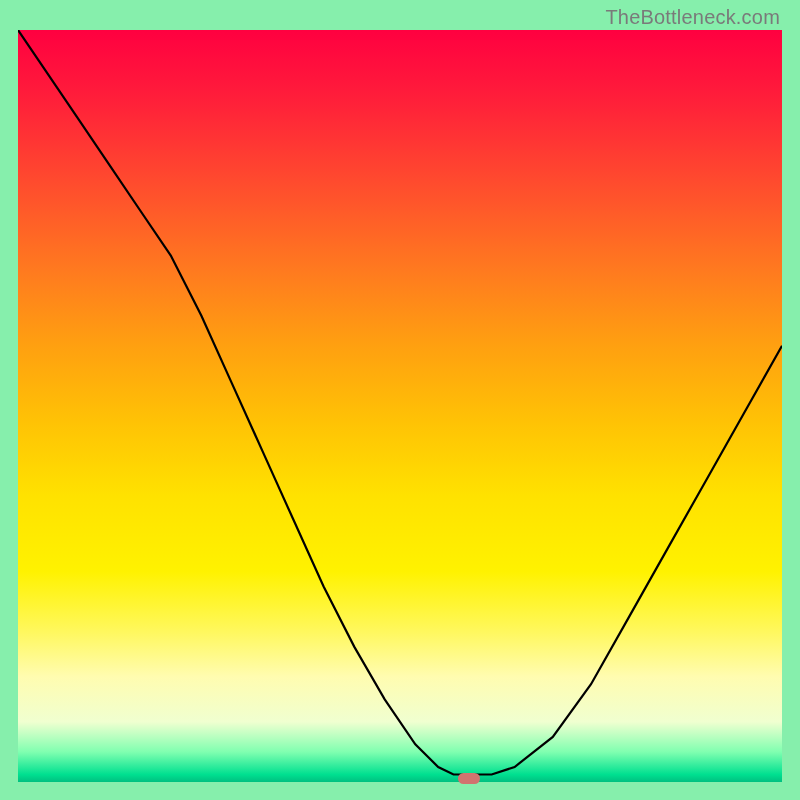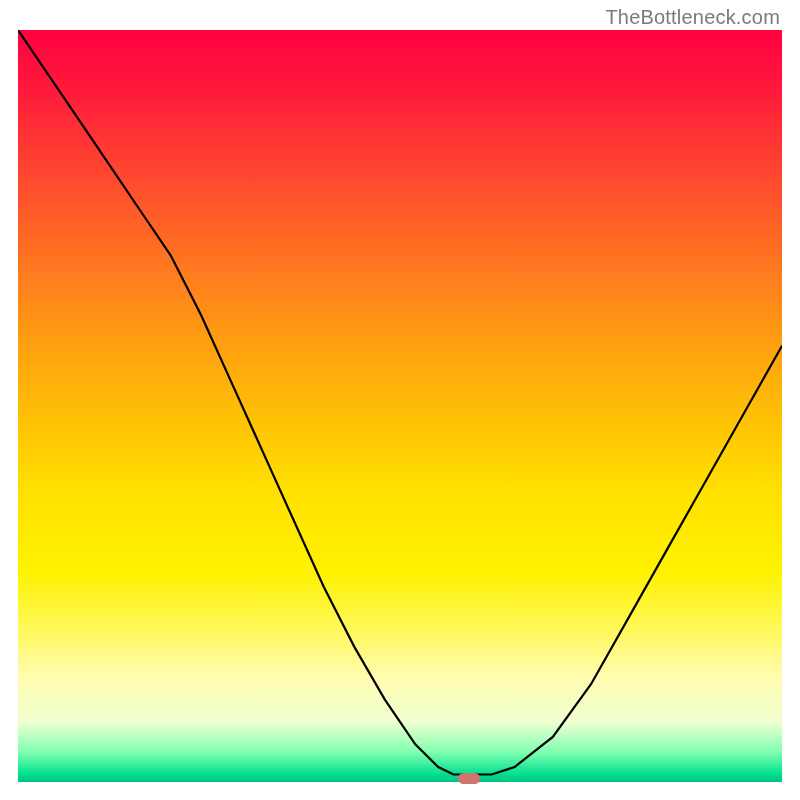--- a/index.html
+++ b/index.html
@@ -1,20 +1,20 @@
 <!DOCTYPE html>
 <html><head>
 <meta charset="utf-8">
 <style>
   body { margin: 0; padding: 0; background: #000; }
   .chart-container {
     position: relative;
     width: 800px;
     height: 800px;
-    background: #ffffff;
+    background: #86efac;
   }
   .plot-area {
     position: absolute;
     left: 18px;
     top: 30px;
     width: 764px;
     height: 752px;
     background: linear-gradient(to bottom,
       #ff0040 0%,
       #ff1a3b 8%,

